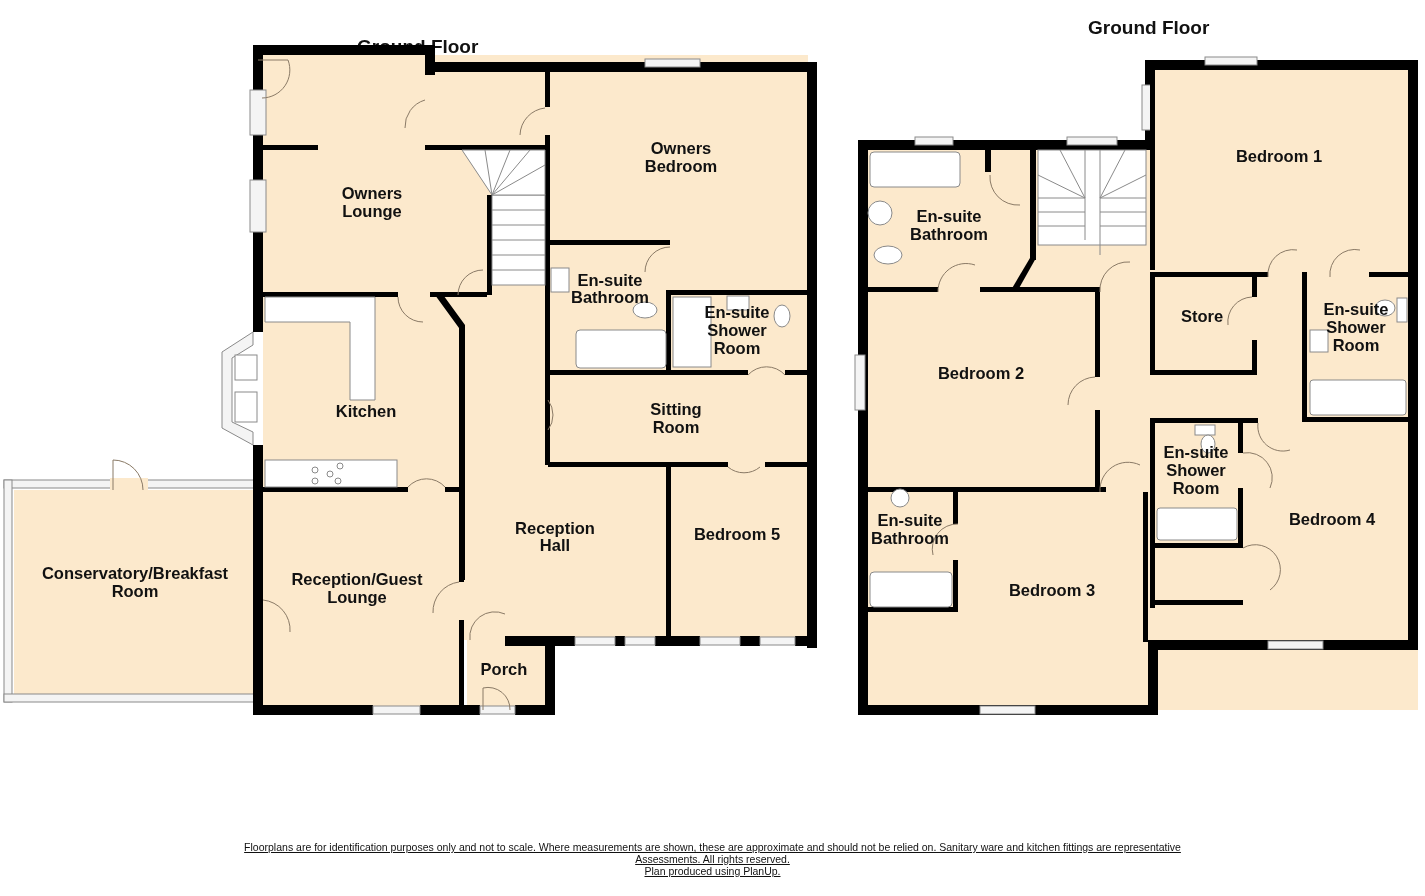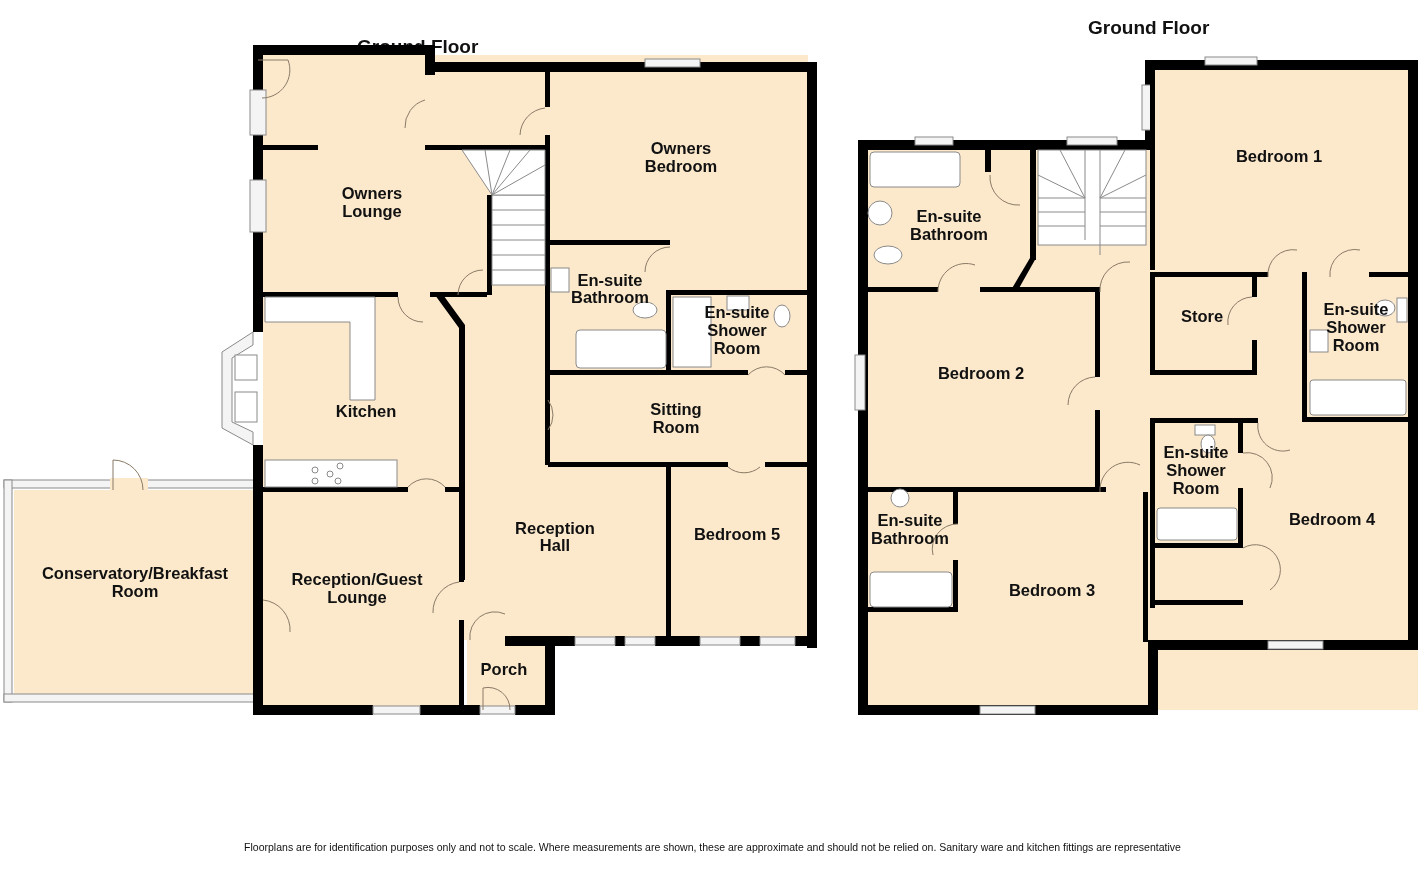--- a/index.html
+++ b/index.html
@@ -6,21 +6,21 @@
   body { width: 1425px; height: 896px; position: relative; overflow: hidden; font-family: "Liberation Sans", sans-serif; }
   .floor-title { position: absolute; font-weight: bold; font-size: 19px; color: #111; white-space: nowrap; }
   #plan { position: absolute; left: 0; top: 0; width: 1425px; height: 896px; }
   .room { fill: #fce9cc; }
   .wall { fill: #000; }
   .label { font-family: "Liberation Sans", sans-serif; font-weight: bold; font-size: 16.5px; fill: #111; text-anchor: middle; }
   .win { fill: #f4f4f4; stroke: #8a8a8a; stroke-width: 1; }
   .fixture { fill: #ffffff; stroke: #8a8a8a; stroke-width: 1; }
   .door { fill: none; stroke: #8a7a66; stroke-width: 1; }
   .stair { fill: #ffffff; stroke: #8a8a8a; stroke-width: 1; }
-  .disclaimer { position: absolute; left: 230px; top: 841px; width: 965px; text-align: center; font-size: 10.5px; line-height: 12px; color: #111; }
+  .disclaimer { position: absolute; left: 230px; top: 841px; width: 965px; text-align: center; font-size: 10.5px; line-height: 12px; color: #111; text-decoration: underline; }
 </style>
 </head>
 <body>
 
 <div class="floor-title" style="left:357px; top:2px;margin-top:34px;">Ground Floor</div>
 <div class="floor-title" style="left:1088px; top:17px;">Ground Floor</div>
 
 <svg id="plan" viewBox="0 0 1425 896" xmlns="http://www.w3.org/2000/svg">
 
   <g>
@@ -245,13 +245,15 @@
     <text class="label" x="981" y="379">Bedroom 2</text>
     <text class="label" x="1196" y="458"><tspan x="1196">En-suite</tspan><tspan x="1196" dy="18">Shower</tspan><tspan x="1196" dy="18">Room</tspan></text>
     <text class="label" x="1332" y="525">Bedroom 4</text>
     <text class="label" x="910" y="526"><tspan x="910">En-suite</tspan><tspan x="910" dy="18">Bathroom</tspan></text>
     <text class="label" x="1052" y="596">Bedroom 3</text>
   </g>
 </svg>
 
 <div class="disclaimer">
   <div>Floorplans are for identification purposes only and not to scale. Where measurements are shown, these are approximate and should not be relied on. Sanitary ware and kitchen fittings are representative</div>
+  <div>Assessments. All rights reserved.</div>
+  <div>Plan produced using PlanUp.</div>
 </div>
 
 </body></html>

